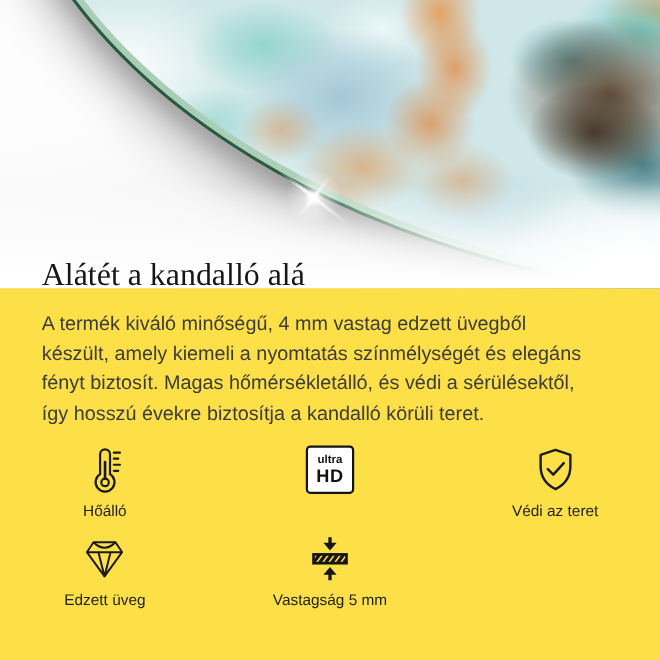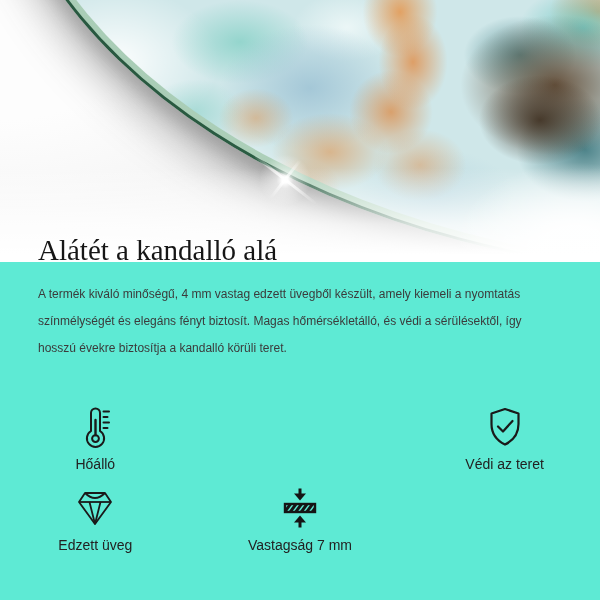--- a/index.html
+++ b/index.html
@@ -1,17 +1,17 @@
 <!DOCTYPE html>
 <html lang="hu"><head>
 <meta charset="utf-8">
 <style>
   html,body{margin:0;padding:0;background:#fff;}
   .stage{
-    position:relative;width:600px;height:600px;overflow:hidden;background:#5eead4;
+    position:relative;width:600px;height:600px;overflow:hidden;background:#fde047;
     font-family:"Liberation Sans", sans-serif;
   }
 
   
   .photo{
     position:absolute;left:0;top:0;width:600px;height:262px;overflow:hidden;
     background:radial-gradient(520px 400px at 0% 0%, #fdfdfd 30%, #e9e9e9 100%);
   }
   .disc-edge{
     position:absolute;left:-10px;top:-704px;width:1520px;height:982px;border-radius:50%;
@@ -66,21 +66,21 @@
   .sparkle::after{
     content:"";position:absolute;left:19px;top:41px;width:48px;height:2.5px;transform:rotate(-52deg);
     background:linear-gradient(90deg, rgba(255,255,255,0), rgba(255,255,255,.9) 50%, rgba(255,255,255,0));
   }
 
   
   .copy{position:absolute;left:38px;top:233px;width:515px;}
   .title{margin:0;font-family:"Liberation Serif", serif;font-weight:400;
          font-size:29px;line-height:35px;color:#161616;letter-spacing:0;}
   .title .t-line{display:block;}
-  .desc{margin:13px 0 0;font-size:12px;line-height:27.2px;color:#3b3b3b;width:505px;}
+  .desc{margin:13px 0 0;font-size:18px;line-height:27.2px;color:#3b3b3b;width:505px;}
 
   
   .features{
     position:absolute;left:-7px;top:402px;width:614px;
     display:grid;grid-template-columns:repeat(3,1fr);row-gap:11px;
   }
   .feature{display:flex;flex-direction:column;align-items:center;}
   .icon-slot{height:50px;display:flex;align-items:center;justify-content:center;}
   .f-label{margin-top:4px;font-size:14px;line-height:16px;color:#222;text-align:center;}
   .icon-svg{display:block;}
@@ -124,20 +124,26 @@
           <line x1="30.5" y1="7.5" x2="36" y2="7.5"></line>
           <line x1="30.5" y1="13" x2="34.5" y2="13"></line>
           <line x1="30.5" y1="18.5" x2="36" y2="18.5"></line>
           <line x1="30.5" y1="24" x2="34.5" y2="24"></line>
         </svg>
       </div>
       <div class="f-label">Hőálló</div>
     </div>
 
     <div class="feature">
+      <div class="icon-slot">
+        <div class="uhd">
+          <span class="uhd-top">ultra</span>
+          <span class="uhd-bottom">HD</span>
+        </div>
+      </div>
     </div>
 
     <div class="feature">
       <div class="icon-slot">
         <svg class="icon-svg" width="44" height="44" viewBox="0 0 44 44" fill="none" stroke="#1a1a1a" stroke-width="2.2" stroke-linecap="round" stroke-linejoin="round">
           <path d="M22 4 L35.5 8.5 V19 C35.5 28.5 30 35.6 22 39.6 C14 35.6 8.5 28.5 8.5 19 V8.5 Z"></path>
           <path d="M15 21.5 L20 26.5 L29.5 16"></path>
         </svg>
       </div>
       <div class="f-label">Védi az teret</div>
@@ -172,17 +178,17 @@
               <path d="M28 28 L36 17"></path>
               <path d="M33.5 28 L41.5 17"></path>
           </g>
           <rect x="7" y="19" width="30" height="8" stroke="#151515" stroke-width="2.4"></rect>
           <path d="M22 3.5 V9" stroke="#151515" stroke-width="3"></path>
           <polygon points="16,8.5 28,8.5 22,15.5" fill="#151515"></polygon>
           <path d="M22 42.5 V37" stroke="#151515" stroke-width="3"></path>
           <polygon points="16,37.5 28,37.5 22,30.5" fill="#151515"></polygon>
         </svg>
       </div>
-      <div class="f-label">Vastagság 7 mm</div>
+      <div class="f-label">Vastagság 5 mm</div>
     </div>
 
   </section>
 </div>
 
 </body></html>

